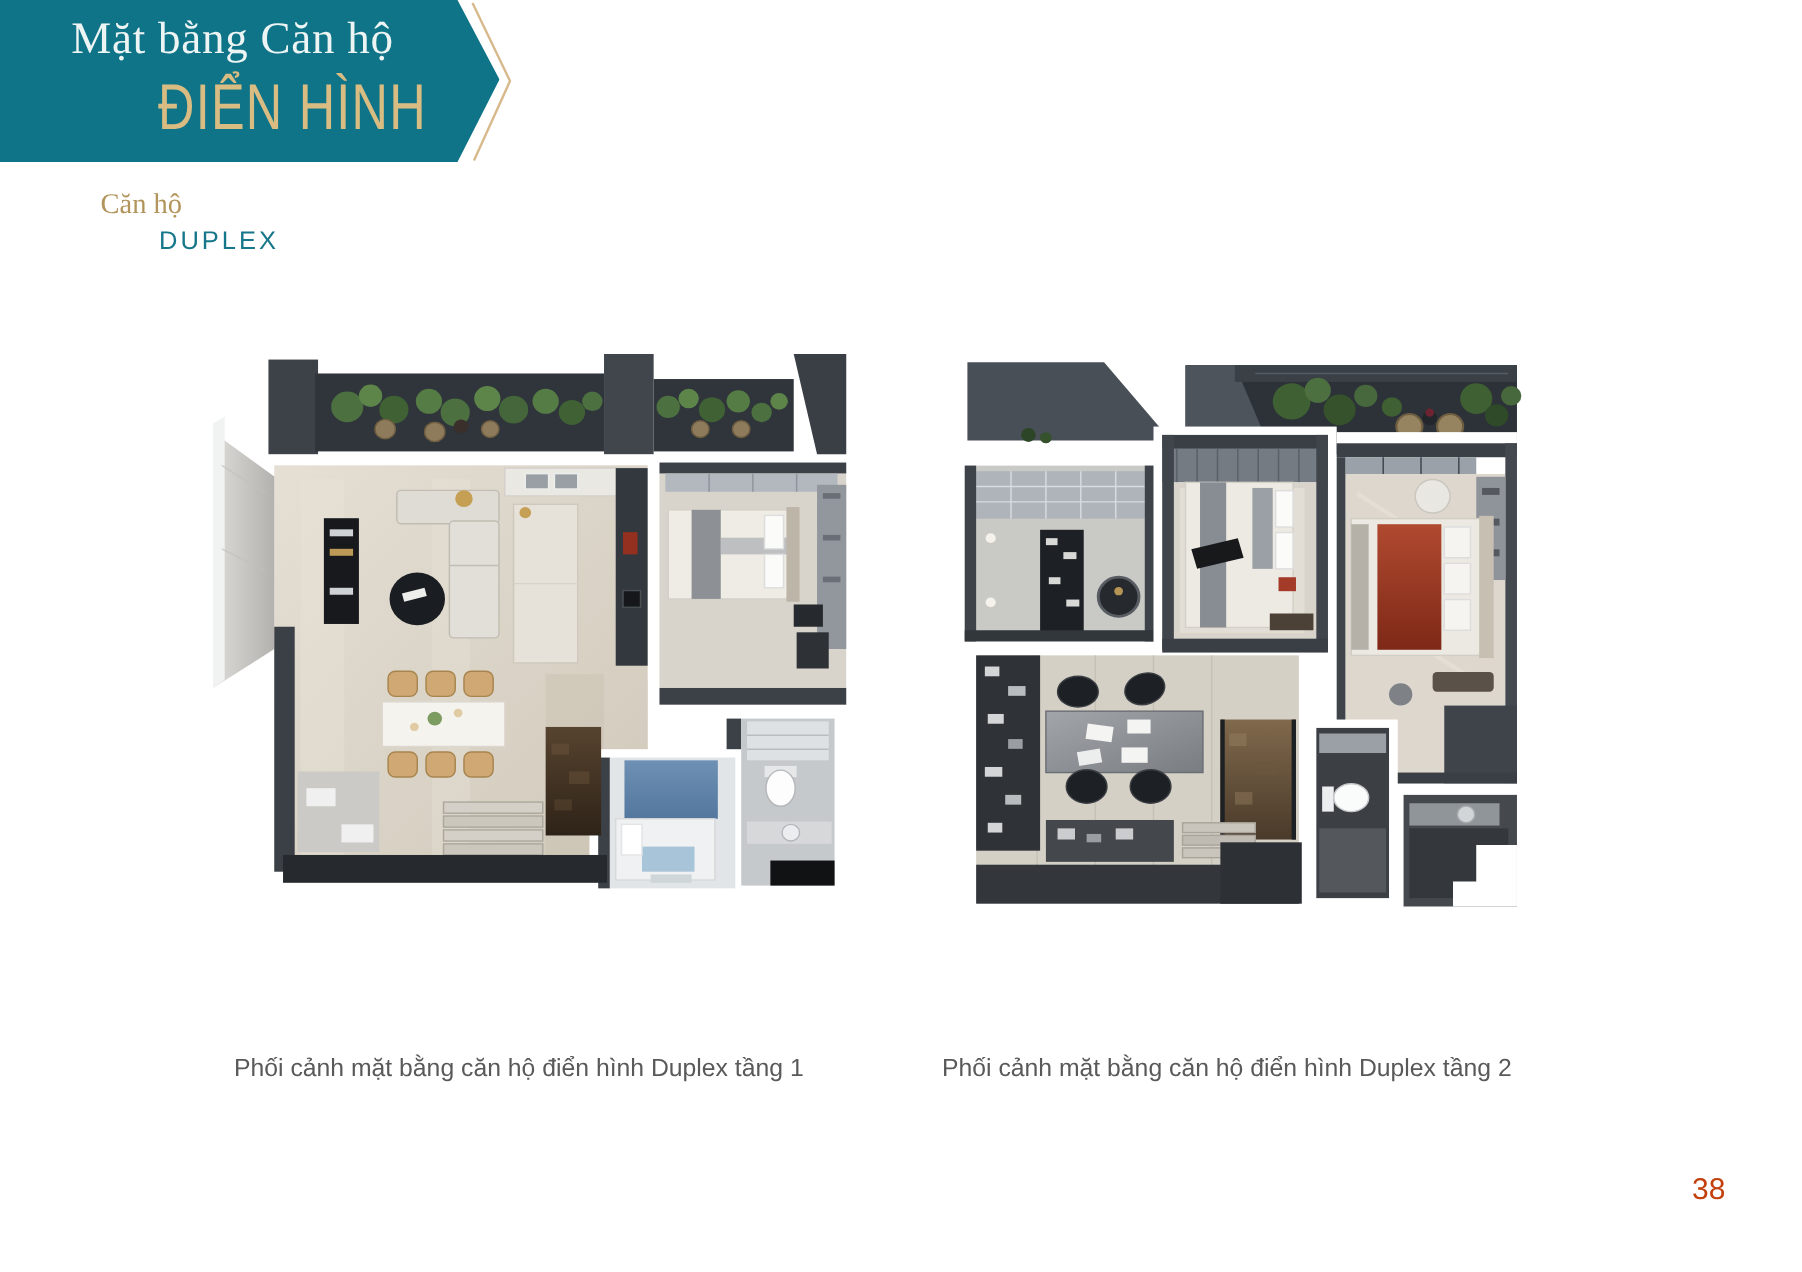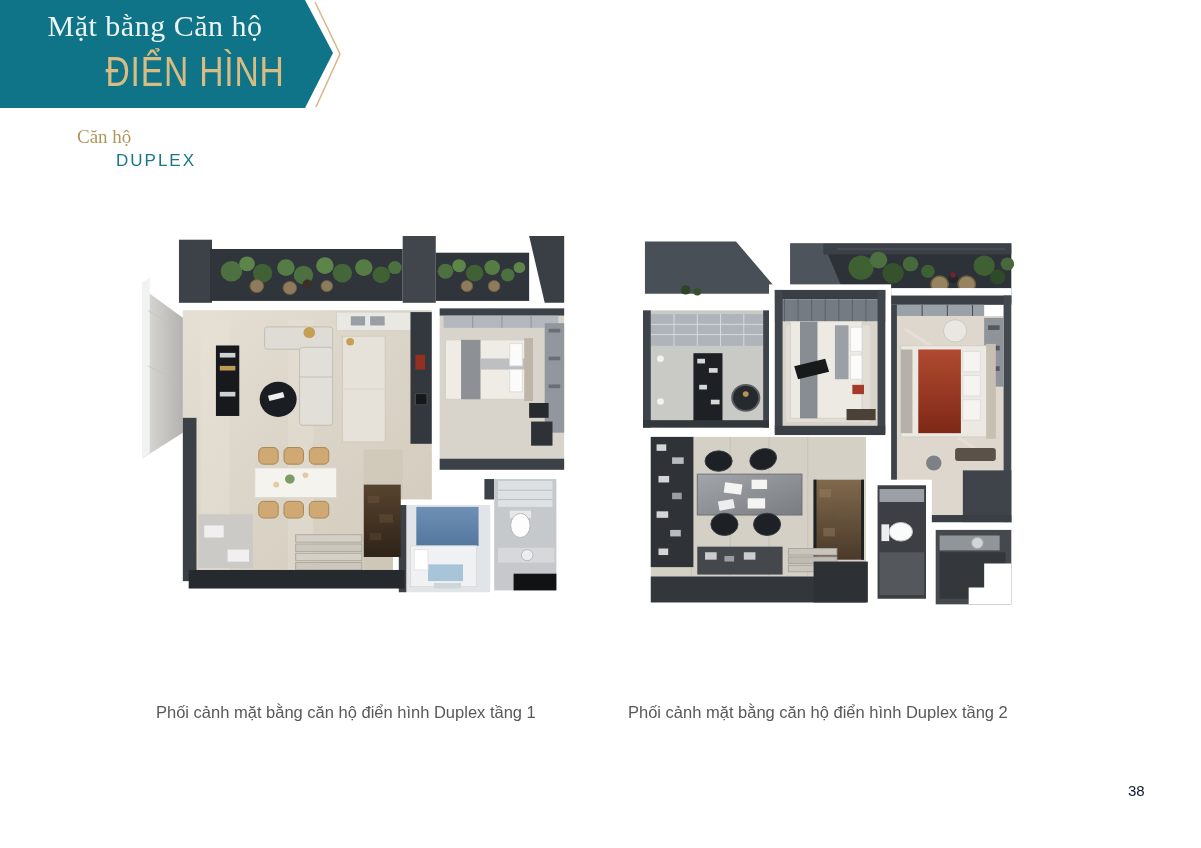--- a/index.html
+++ b/index.html
@@ -19,35 +19,35 @@
     text-align:center;font-family:"Liberation Serif",serif;font-size:30px;
     color:#edf4f4;letter-spacing:.5px;white-space:nowrap;
   }
   .banner-subtitle{
     position:absolute;left:60px;top:47px;width:270px;text-align:center;
     font-family:"Liberation Sans",sans-serif;font-size:41px;color:#d9bc82;
     letter-spacing:1px;transform:scale(.82,1.05);transform-origin:50% 0;
     white-space:nowrap;
   }
   
-  .section-label{position:absolute;left:77px;top:126px;}
+  .section-label{position:absolute;left:67px;top:126px;}
   .section-category{font-family:"Liberation Serif",serif;font-size:19px;color:#b2955c;}
   .section-type{margin-left:39px;margin-top:3px;font-size:17px;color:#16768a;letter-spacing:2px;}
   
   .figure svg{display:block;}
   .fig1{position:absolute;left:142px;top:236px;}
   .fig2{position:absolute;left:643px;top:236px;}
   .caption{
     position:absolute;top:702px;
     font-size:16.5px;color:#595959;line-height:20px;white-space:nowrap;
   }
   .caption1{left:156px;width:428px;}
   .caption2{left:628px;width:378px;}
   
-  .pagenum{position:absolute;left:1128px;top:782px;width:44px;font-size:15px;color:#0f172a;}
+  .pagenum{position:absolute;left:1128px;top:782px;width:44px;font-size:20px;color:#c2410c;}
 </style>
 </head>
 <body>
 
 <div class="page">
 
   <div class="banner">
     <div class="banner-teal"></div>
     <svg class="banner-chevron" width="348" height="110">
       <polyline points="315,2 340,54 316,107" fill="none" stroke="#d8b98b" stroke-width="1.6"></polyline>

